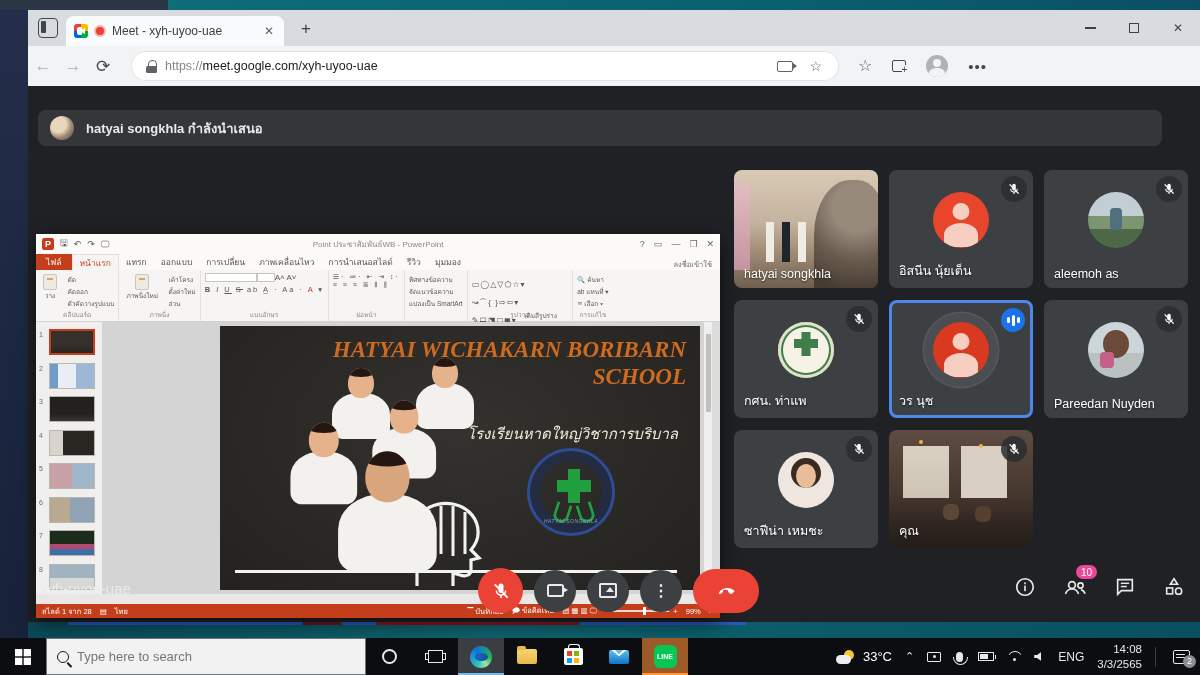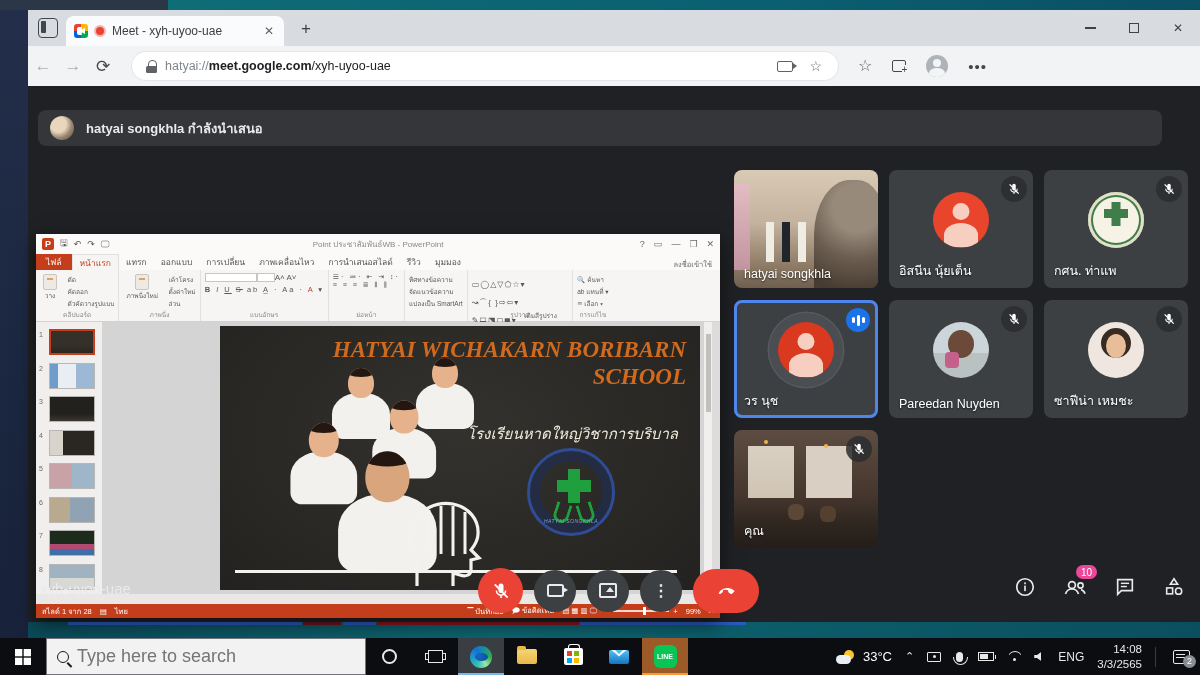--- a/index.html
+++ b/index.html
@@ -227,21 +227,21 @@
     padding:1.5px 5px; border-radius:9px; }
 
   
   #taskbar { position:absolute; left:0; top:638px; width:1200px; height:37px; background:#0c0d10;
     display:flex; align-items:stretch; }
   .tb-btn { width:46px; display:flex; align-items:center; justify-content:center; }
   .searchbox { width:320px; background:#f2f2f2; border:1px solid #70757c; display:flex; align-items:center;
     gap:8px; padding:0 10px; }
   .searchbox .mag { width:12px; height:12px; border:1.6px solid #1b1b1b; border-radius:50%; position:relative; flex:0 0 auto; }
   .searchbox .mag::after { content:""; position:absolute; left:10px; top:10px; width:6px; height:1.6px; background:#1b1b1b; transform:rotate(45deg); transform-origin:0 0; }
-  .searchbox input { border:none; outline:none; background:transparent; font-size:18px; color:#1b1b1b; width:100%;
+  .searchbox input { border:none; outline:none; background:transparent; font-size:13px; color:#1b1b1b; width:100%;
     font-family:"Liberation Sans",sans-serif; }
   .cortana-circle { width:15px; height:15px; border:2px solid #e8e8e8; border-radius:50%; }
   .taskview { width:15px; height:13px; border:1.6px solid #e8e8e8; position:relative; }
   .taskview::before { content:""; position:absolute; left:-4px; top:2px; width:3px; height:5px; border:1.3px solid #e8e8e8; border-right:none; }
   .taskview::after { content:""; position:absolute; right:-4px; top:2px; width:3px; height:5px; border:1.3px solid #e8e8e8; border-left:none; }
   .app-active { background:#3a3d41; box-shadow:inset 0 -2px 0 #76b9ed; }
   .app-line-active { background:#9c5a28; box-shadow:inset 0 -2px 0 #ff9633; }
   .edge-ico { width:22px; height:22px; border-radius:50%;
     background:conic-gradient(from 200deg, #34c3b5, #0f72d8 35%, #2bb24c 70%, #9be5ad 85%, #34c3b5); position:relative; }
   .edge-ico::after { content:""; position:absolute; left:5px; top:7px; width:13px; height:8px; border-radius:50%;
@@ -320,21 +320,21 @@
           </div>
         <div class="winbtn">✕</div>
       </div>
     </div>
     <div class="toolbar">
       <span class="navbtn nav-disabled">←</span>
       <span class="navbtn nav-disabled">→</span>
       <span class="navbtn nav-dark">⟳</span>
       <div class="addressbar">
         <span class="lock-icon"></span>
-        <span class="url"><span class="scheme">hatyai://</span><b style="font-weight:bold">meet.google.com</b><span>/xyh-uyoo-uae</span></span>
+        <span class="url"><span class="scheme">https://</span><b style="font-weight:normal">meet.google.com</b><span>/xyh-uyoo-uae</span></span>
         <span class="ab-icons">
           <span class="cam-icon"></span>
           <span class="star">☆</span>
         </span>
       </div>
       <div class="tb-right">
         <span class="star" style="font-size:16px">☆</span>
         <span class="collections"></span>
         <span class="profile-ava"></span>
         <span class="ellipsis">•••</span>
@@ -561,20 +561,34 @@
                 <path d="M12 14.5a3 3 0 0 0 3-3V6a3 3 0 0 0-6 0v5.5a3 3 0 0 0 3 3z" fill="#fff"></path>
                 <path d="M17.5 11.5a5.5 5.5 0 0 1-11 0" stroke="#fff" stroke-width="1.8" fill="none"></path>
                 <line x1="12" y1="17" x2="12" y2="20.5" stroke="#fff" stroke-width="1.8"></line>
                 <line x1="4.5" y1="4" x2="20" y2="20" stroke="#fff" stroke-width="2.2"></line>
               </svg>
     </span>
 
     <span class="pname">อิสนีน นุ้ยเต็น</span>
   </div>
           <div class="tile">
+    <span class="avatar photo-ava ph-outdoor"></span>
+
+    <span class="mic-badge">
+      <svg width="14" height="14" viewBox="0 0 24 24">
+                <path d="M12 14.5a3 3 0 0 0 3-3V6a3 3 0 0 0-6 0v5.5a3 3 0 0 0 3 3z" fill="#fff"></path>
+                <path d="M17.5 11.5a5.5 5.5 0 0 1-11 0" stroke="#fff" stroke-width="1.8" fill="none"></path>
+                <line x1="12" y1="17" x2="12" y2="20.5" stroke="#fff" stroke-width="1.8"></line>
+                <line x1="4.5" y1="4" x2="20" y2="20" stroke="#fff" stroke-width="2.2"></line>
+              </svg>
+    </span>
+
+    <span class="pname">aleemoh as</span>
+  </div>
+          <div class="tile">
     <span class="avatar org-ava"></span>
 
     <span class="mic-badge">
       <svg width="14" height="14" viewBox="0 0 24 24">
                 <path d="M12 14.5a3 3 0 0 0 3-3V6a3 3 0 0 0-6 0v5.5a3 3 0 0 0 3 3z" fill="#fff"></path>
                 <path d="M17.5 11.5a5.5 5.5 0 0 1-11 0" stroke="#fff" stroke-width="1.8" fill="none"></path>
                 <line x1="12" y1="17" x2="12" y2="20.5" stroke="#fff" stroke-width="1.8"></line>
                 <line x1="4.5" y1="4" x2="20" y2="20" stroke="#fff" stroke-width="2.2"></line>
               </svg>
     </span>

